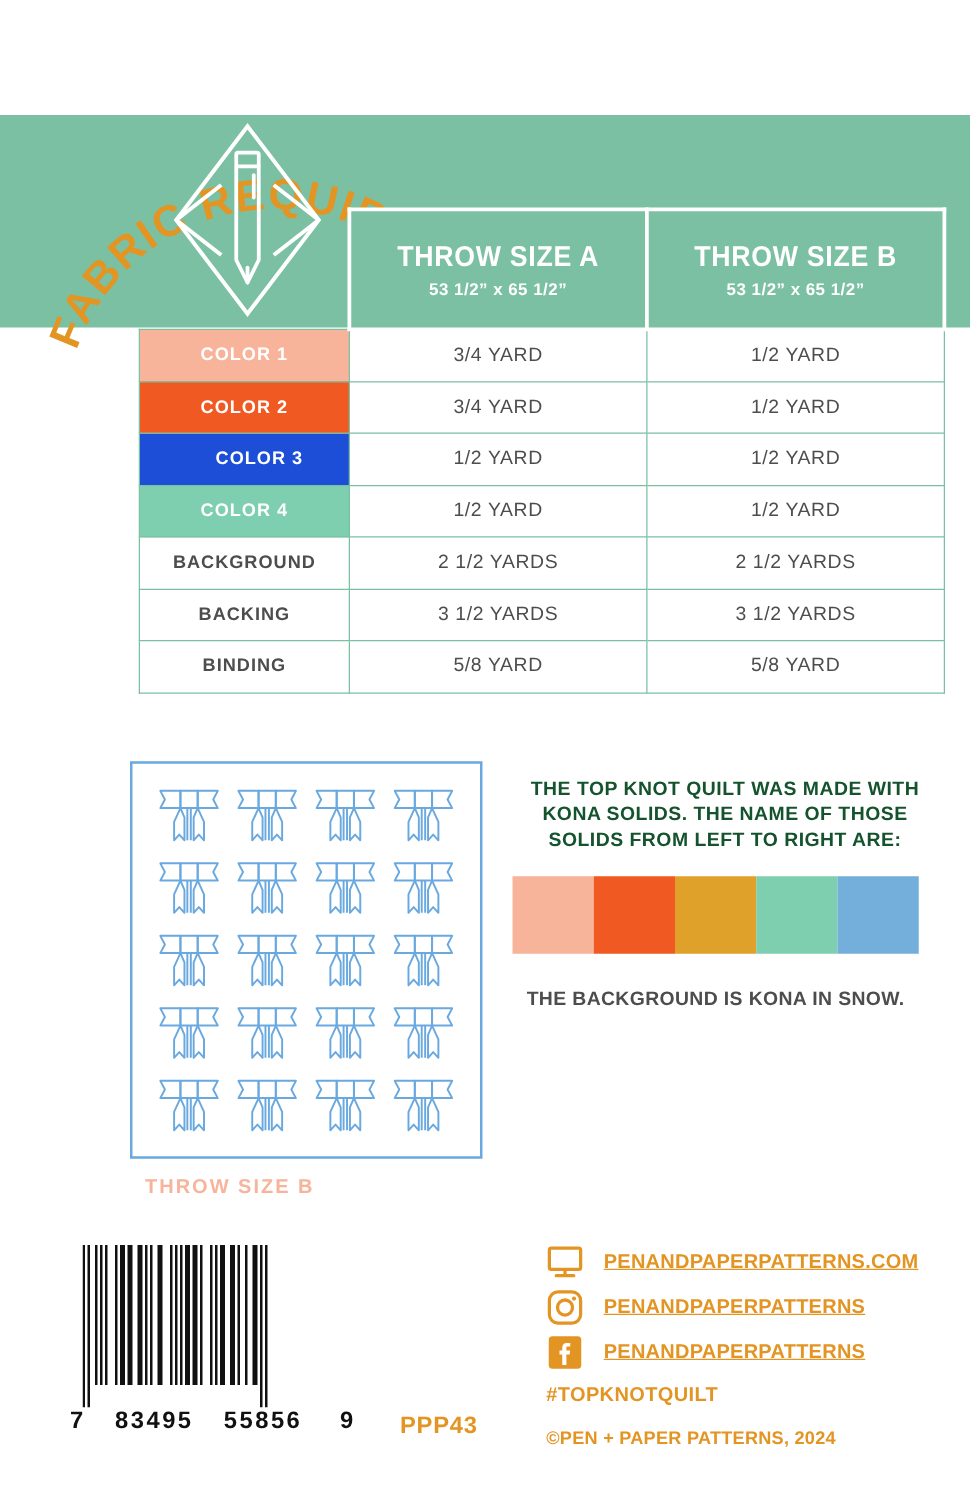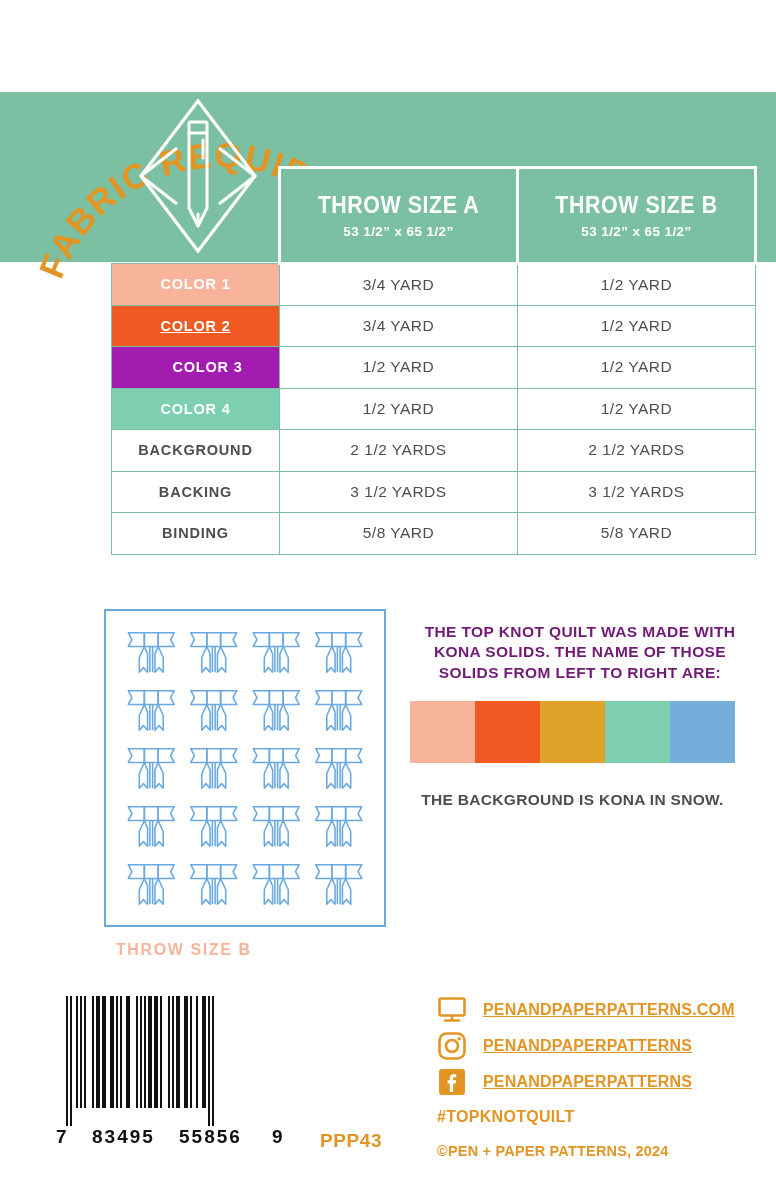--- a/index.html
+++ b/index.html
@@ -126,21 +126,21 @@
     position: absolute;
     left: 410px; top: 622px;
     width: 340px;
   }
   .info-text {
     text-align: center;
     font-size: 15.5px;
     font-weight: bold;
     line-height: 1.32;
     letter-spacing: 0.4px;
-    color: #701a75;
+    color: #14532d;
   }
   .swatch-strip {
     display: flex;
     margin: 18px 0 0 0;
     height: 62px;
     width: 325px;
   }
   .swatch-strip div { flex: 1 1 0; }
 
   .info-names {
@@ -279,26 +279,26 @@
         </th>
       </tr>
     </thead>
     <tbody id="table-body">
         <tr>
           <td class="label swatch" style="background: rgb(247, 180, 154); text-align: center;">COLOR 1</td>
           <td>3/4 YARD</td>
           <td>1/2 YARD</td>
         </tr>
         <tr>
-          <td class="label swatch" style="background: rgb(240, 90, 34); text-decoration: underline;">COLOR 2</td>
+          <td class="label swatch" style="background: rgb(240, 90, 34);">COLOR 2</td>
           <td>3/4 YARD</td>
           <td>1/2 YARD</td>
         </tr>
         <tr>
-          <td class="label swatch" style="background: #a21caf; padding-left: 24px;">COLOR 3</td>
+          <td class="label swatch" style="background: #1d4ed8; padding-left: 24px;">COLOR 3</td>
           <td>1/2 YARD</td>
           <td>1/2 YARD</td>
         </tr>
         <tr>
           <td class="label swatch" style="background: rgb(126, 207, 176);">COLOR 4</td>
           <td>1/2 YARD</td>
           <td>1/2 YARD</td>
         </tr>
         <tr>
           <td class="label">BACKGROUND</td>

